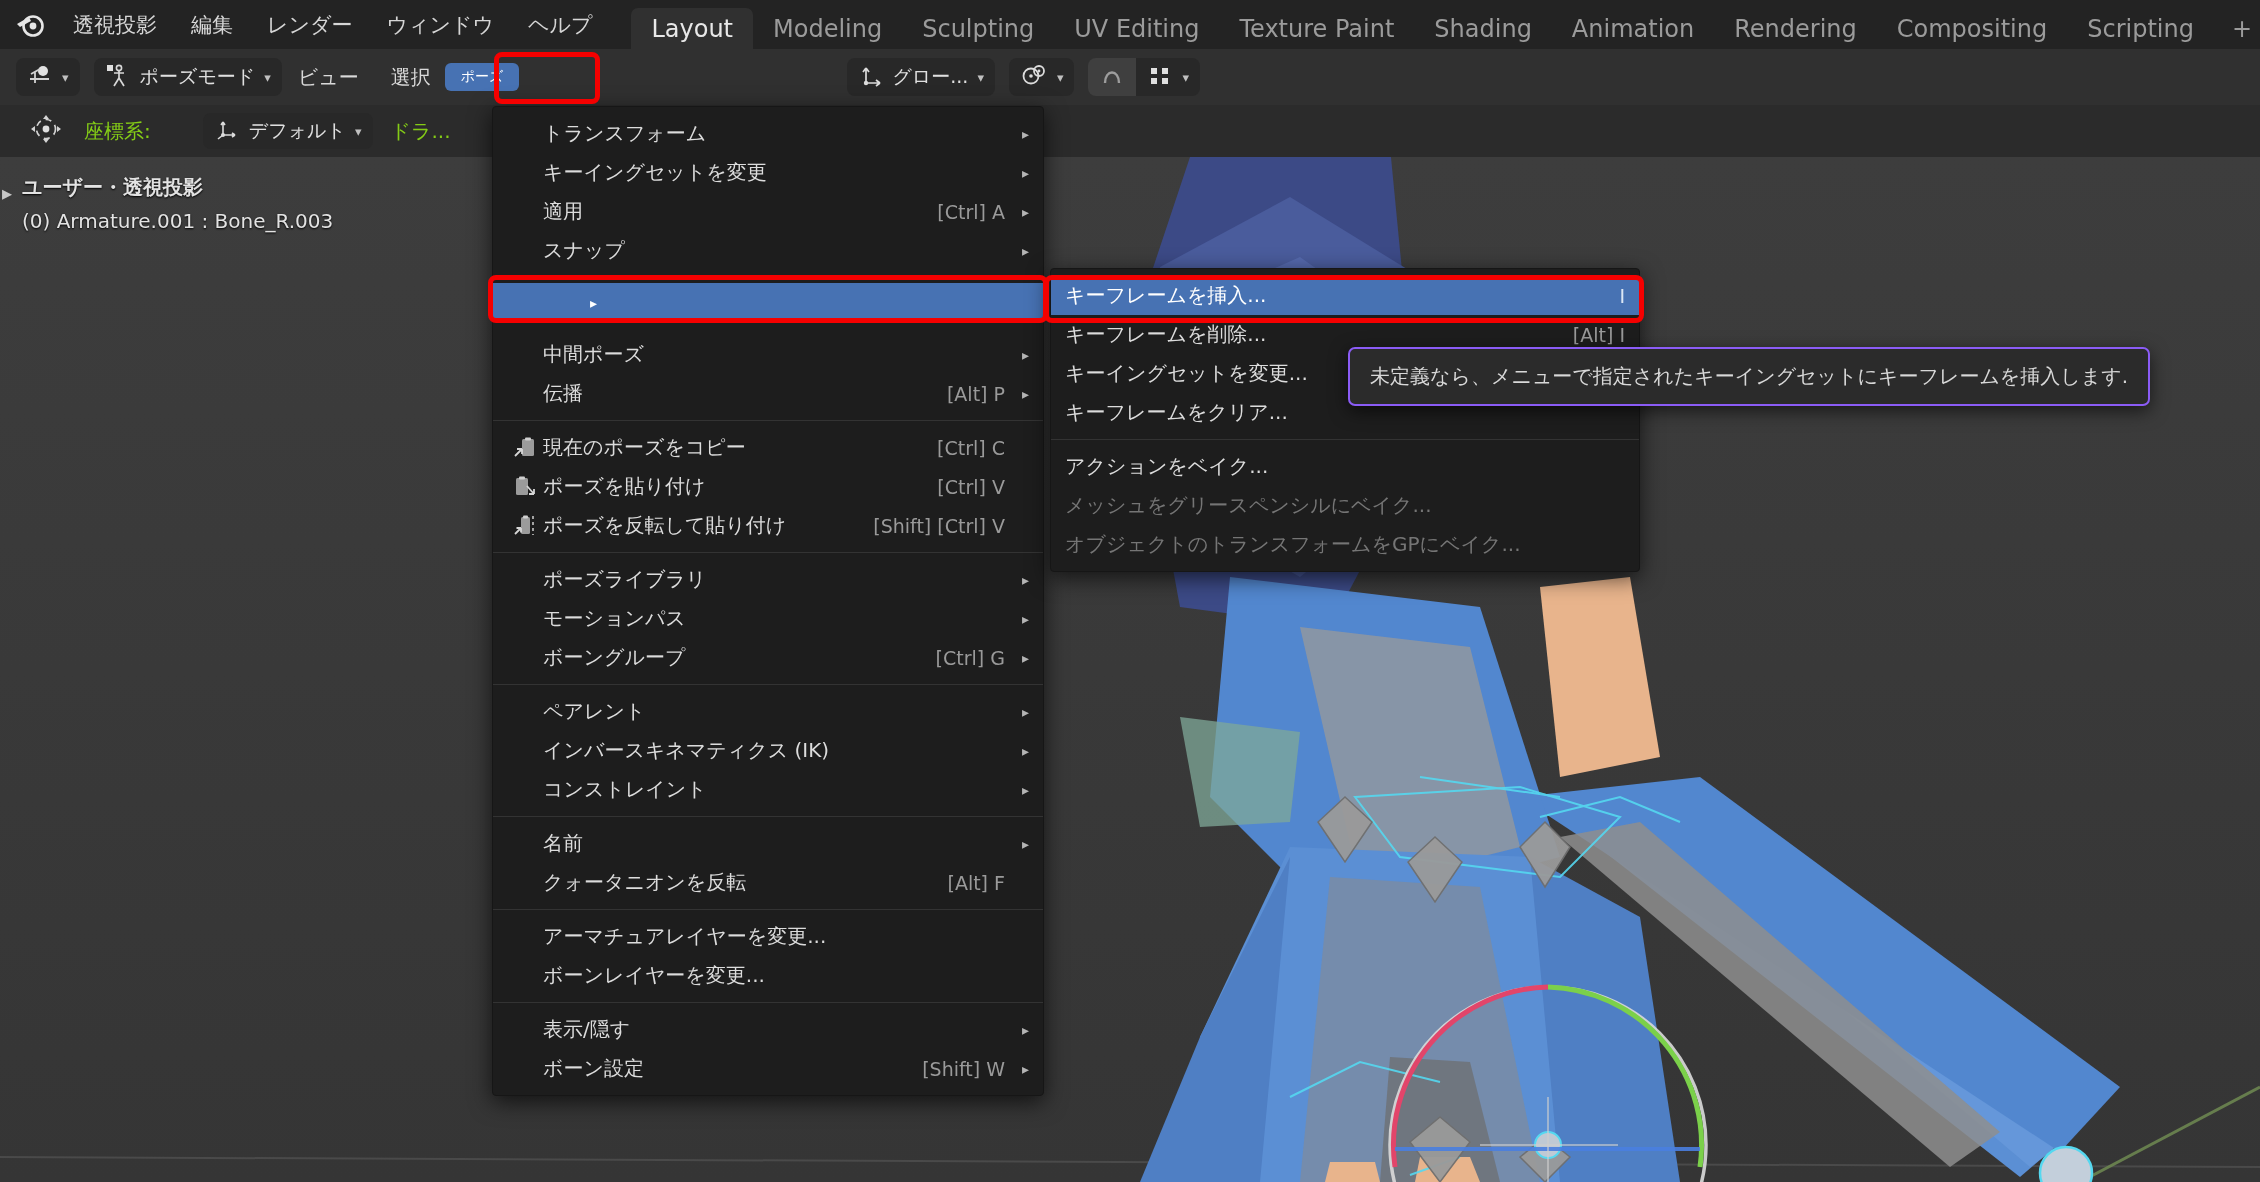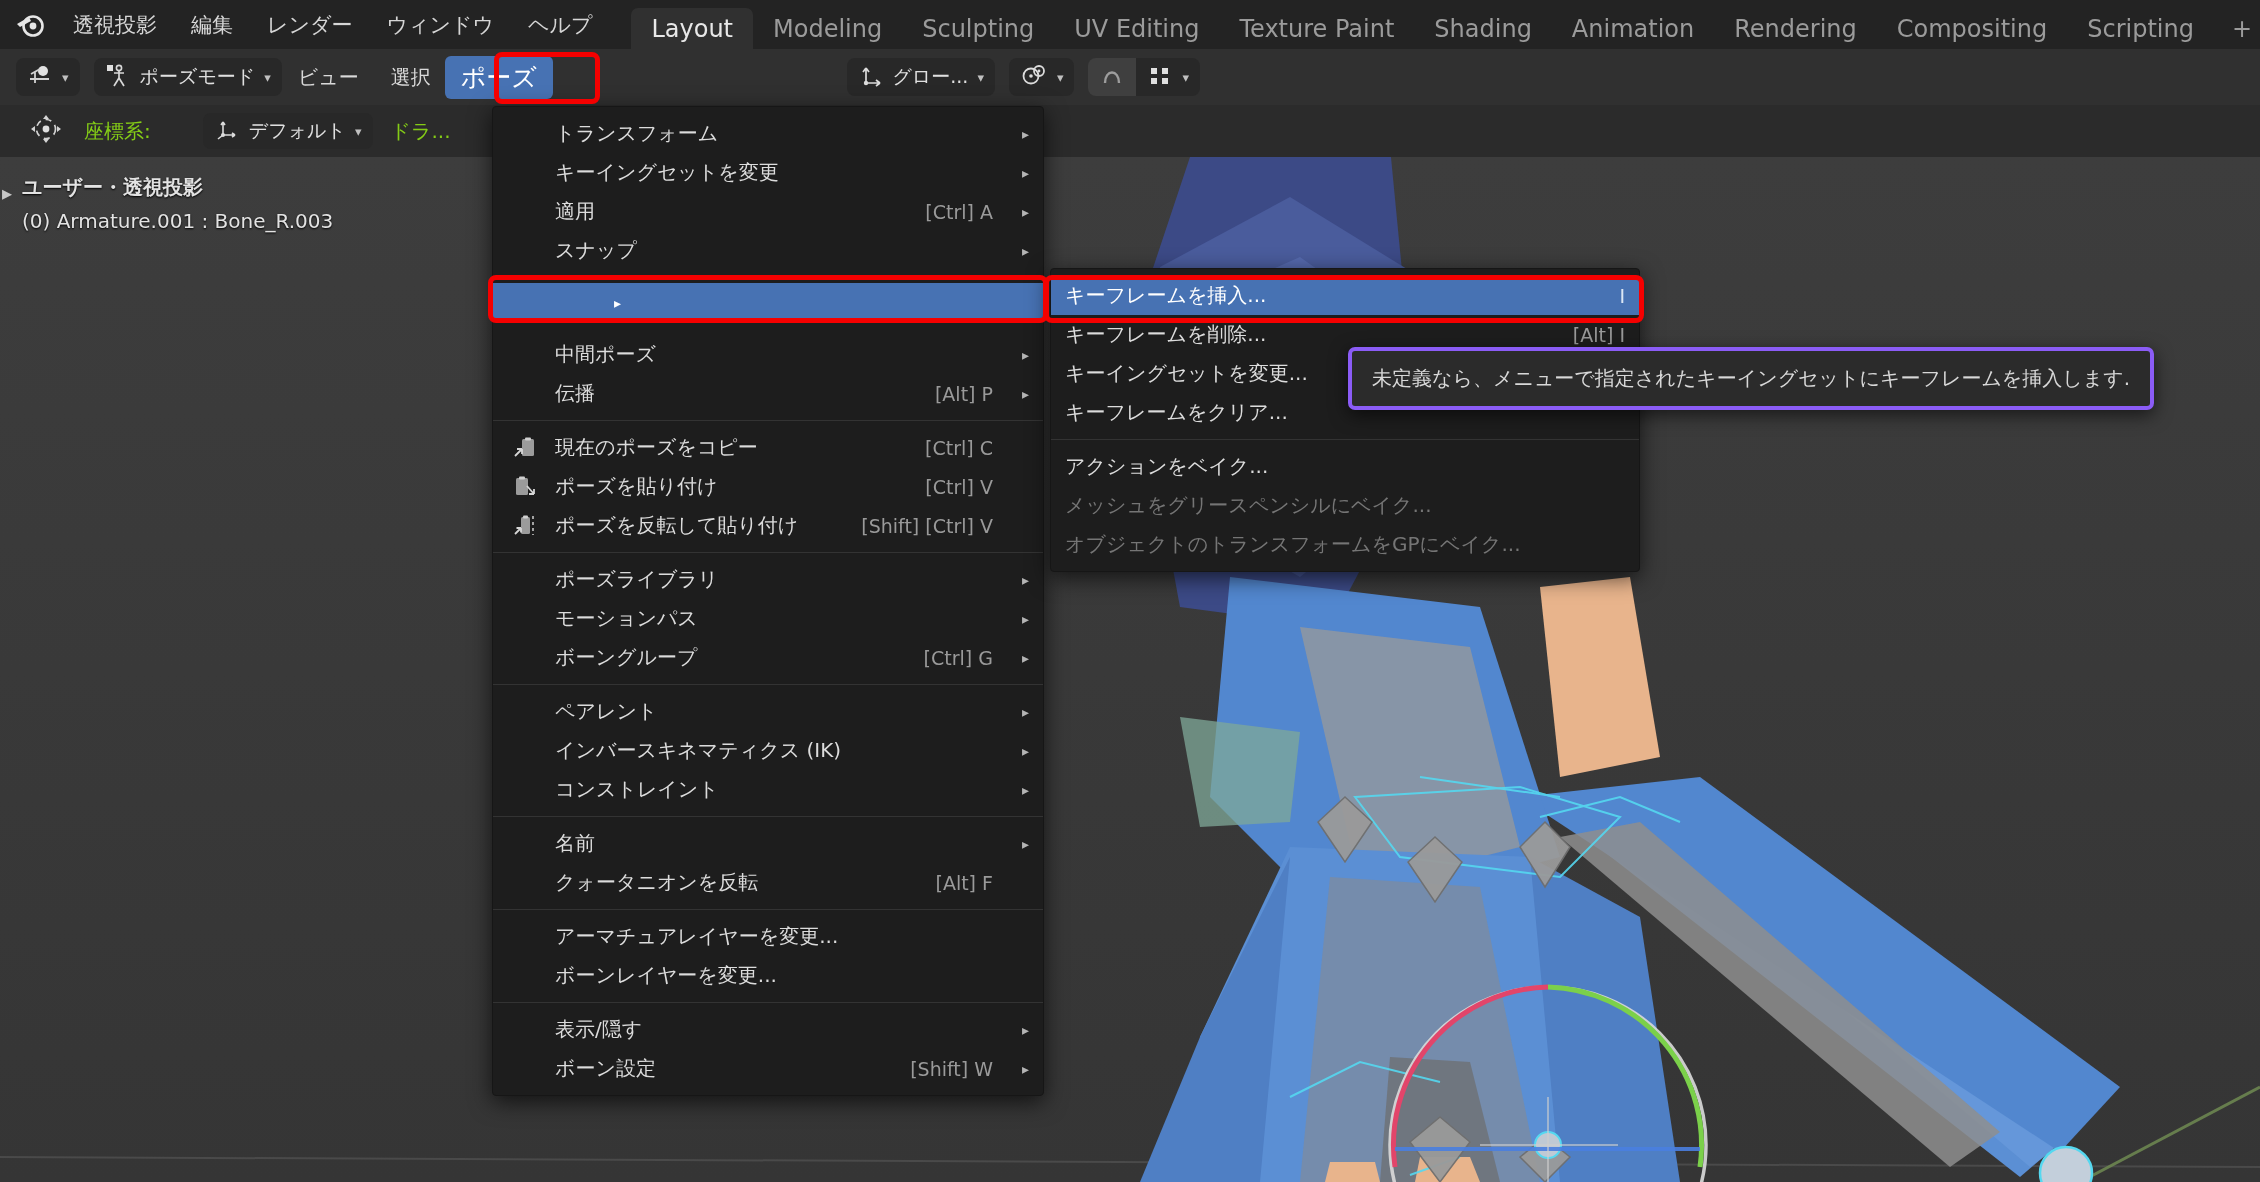--- a/index.html
+++ b/index.html
@@ -38,21 +38,21 @@
     background: #303030; display: flex; align-items: center;
   }
   .hbtn {
     background: #282828; border-radius: 8px; height: 38px;
     display: flex; align-items: center; padding: 0 11px; color: #e0e0e0; font-size: 19px;
   }
   .hlabel { color: #d9d9d9; font-size: 20px; padding: 0 16px; white-space: nowrap; }
   .chev { font-size: 13px; color: #c0c0c0; margin-left: 9px; }
   .posebtn {
     background: #4772b3; color: #ffffff; border-radius: 6px;
-    padding: 5px 16px; font-size: 25px; white-space: nowrap;
+    padding: 5px 16px; font-size: 14px; white-space: nowrap;
   }
 
   
   .toolrow {
     position: absolute; left: 0; top: 105px; width: 2260px; height: 52px;
     background: #2b2b2b; display: flex; align-items: center;
   }
   .toolrow .tlabel { color: #84cc16; font-size: 20px; }
 
   
@@ -70,36 +70,35 @@
   .menu {
     position: absolute; background: #1d1d1d;
     border: 1px solid #161616; border-radius: 4px;
     box-shadow: 0 6px 22px rgba(0,0,0,.65);
     padding: 7px 0;
   }
   .menu-row {
     display: flex; align-items: center; height: 39px;
     padding: 0 14px 0 14px; color: #dcdcdc; font-size: 20px; white-space: nowrap;
     position: relative;
-    gap: 12px;
   }
   .menu-row.hl { background: #4772b3; color: #ffffff; }
   .menu-row.dim { color: #757575; }
   .menu-row .ic { width: 36px; display: flex; align-items: center; justify-content: center; }
   .menu-row .lbl { flex: 1; }
   .menu-row .acc { color: #9a9a9a; font-size: 19px; margin-left: 30px; }
   .menu-row.hl .acc { color: #dbe6f5; }
   .menu-row .arr { margin-left: 10px; font-size: 14px; color: #b4b4b4; width: 14px; text-align: right;}
   .menu-row.hl .arr { color: #ffffff; }
   .menu-sep { height: 1px; background: #333333; margin: 7px 0; }
   .menu-gap { height: 13px; }
 
   
   .tooltip {
-    position: absolute; background: #2b2b2b; border: 4px solid #8b5cf6;
+    position: absolute; background: #2b2b2b; border: 2px solid #8b5cf6;
     border-radius: 7px; color: #d8d8d8; font-size: 20px;
     padding: 14px 20px; box-shadow: 0 5px 18px rgba(0,0,0,.6); white-space: nowrap;
   }
 
   
   .redbox {
     position: absolute; border: 5px solid #f50000; border-radius: 8px; pointer-events: none;
   }
 
   

